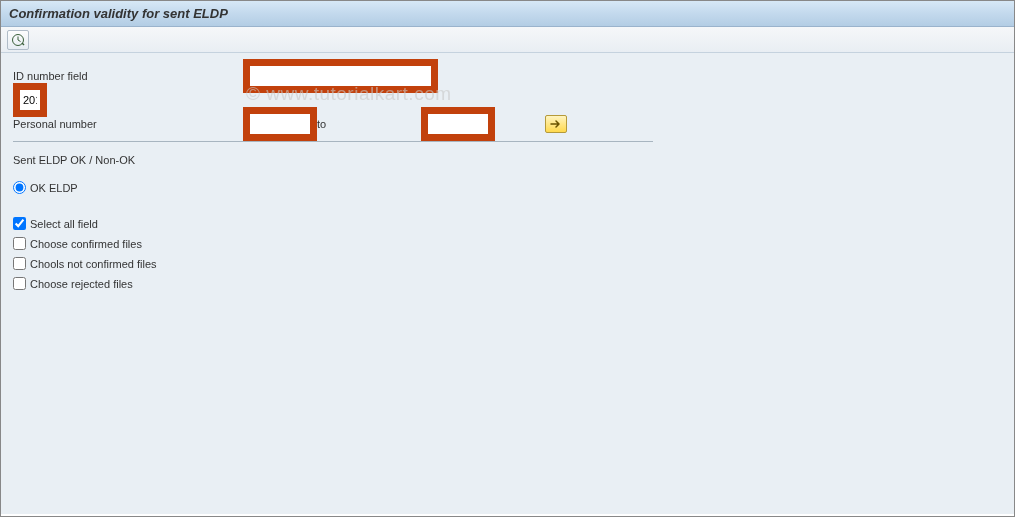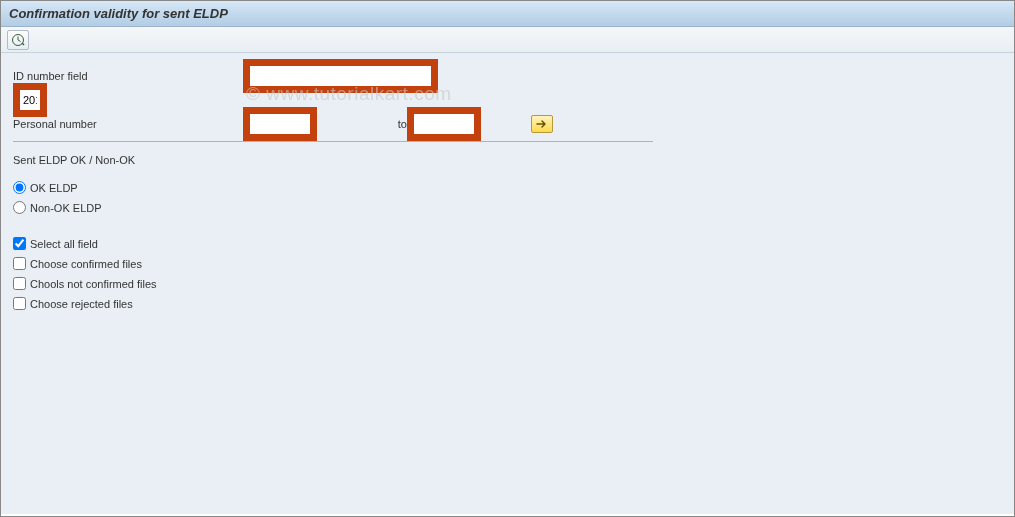--- a/index.html
+++ b/index.html
@@ -69,22 +69,22 @@
       border: 7px solid #c2410c;
       height: 34px;
       background: #fff;
       font-size: 11px;
       padding: 0 3px;
     }
     .text-input.wide { width: 195px; }
     .text-input.year { width: 34px; }
     .text-input.small { width: 74px; }
     .to-label {
-      width: 90px;
-      text-align: right;
+      width: 104px;
+      text-align: left;
       font-size: 11px;
     }
     .arrow-btn {
       width: 22px;
       height: 18px;
       border: 1px solid #b59a3a;
       border-radius: 2px;
       background: linear-gradient(to bottom, #fff4bf, #ffd94d);
       display: flex;
       align-items: center;
@@ -177,24 +177,20 @@
     </div>
 
     <hr class="sep">
 
     <div class="section-label">Sent ELDP OK / Non-OK</div>
 
     <div class="option-row">
       <input type="radio" name="eldp" checked="" style="">
       <label>OK ELDP</label>
     </div>
-    <div class="option-row">
-      <input type="radio" name="eldp" style="">
-      <label>Non-OK ELDP</label>
-    </div>
 
     <div class="gap"></div>
 
     <div class="option-row">
       <input type="checkbox" checked="" style="">
       <label>Select all field</label>
     </div>
     <div class="option-row">
       <input type="checkbox" style="">
       <label>Choose confirmed files</label>

